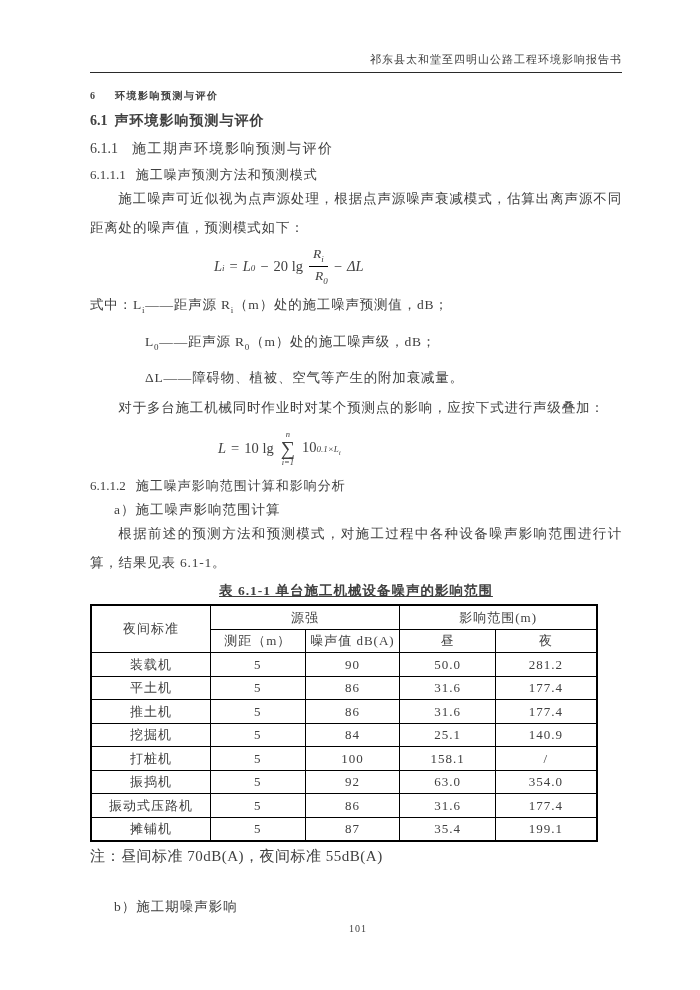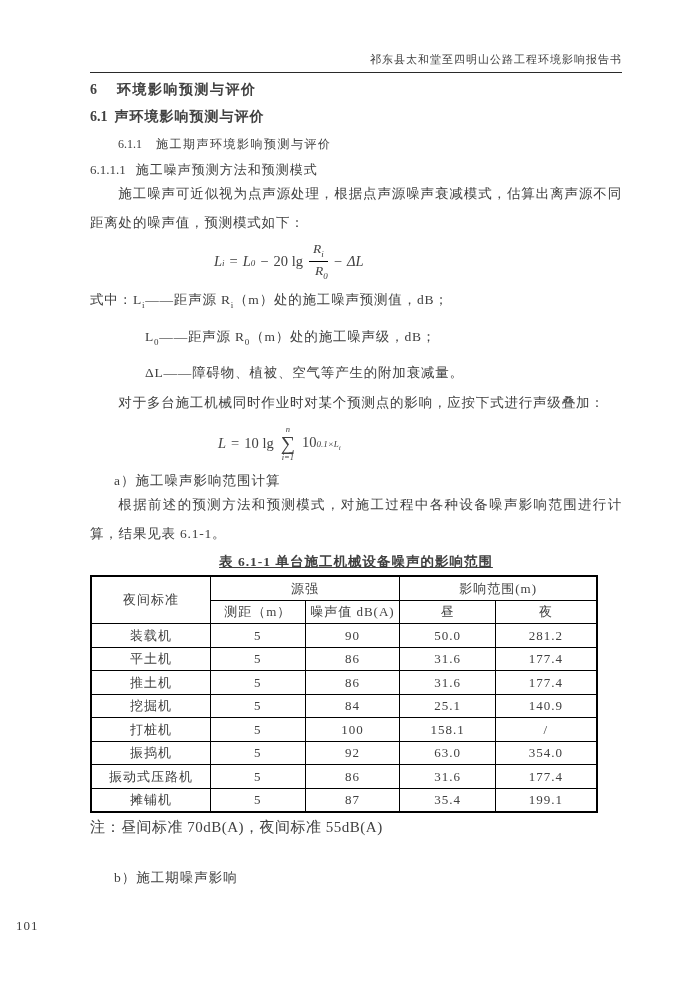--- a/index.html
+++ b/index.html
@@ -5,25 +5,25 @@
   html,body{margin:0;padding:0;background:#e8e8e8;}
   .page{
     width:700px;height:990px;background:#ffffff;margin:0 auto;position:relative;
     box-sizing:border-box;padding:52px 78px 0 90px;
     font-family:"Liberation Serif","DejaVu Serif",serif;color:#404040;
   }
   .doc-header{
     text-align:right;font-size:11px;letter-spacing:1px;
     padding-bottom:5px;border-bottom:1.5px solid #2a2a2a;
   }
-  .h1{margin-top:8px;font-size:14px;font-weight:bold;letter-spacing:1.5px;}
+  .h1{margin-top:16px;font-size:10px;font-weight:bold;letter-spacing:1.5px;}
   .h1 .num{margin-right:20px;letter-spacing:0;}
   .h2{margin-top:9px;font-size:14px;font-weight:bold;letter-spacing:1px;}
   .h2 .num{margin-right:7px;letter-spacing:0;}
-  .h3{margin-top:10px;font-size:12px;letter-spacing:1.5px;margin-left:28px;}
+  .h3{margin-top:10px;font-size:14px;letter-spacing:1.5px;}
   .h3 .num{margin-right:14px;letter-spacing:0;}
   .h4{margin-top:8px;font-size:13px;letter-spacing:1px;}
   .h4 .num{margin-right:10px;letter-spacing:0;}
   .para{
     font-size:13.5px;line-height:29px;letter-spacing:0.8px;
     text-align:justify;text-indent:2.1em;margin:0;
   }
   .formula{
     display:flex;align-items:center;gap:5px;
     margin:3px 0 2px 124px;font-size:14.5px;height:42px;
@@ -50,21 +50,21 @@
   table.noise{
     border-collapse:collapse;border:2px solid #000;
     width:508px;margin-top:4px;font-size:13px;text-align:center;
   }
   table.noise th, table.noise td{
     border:1px solid #000;font-weight:normal;height:22.5px;padding:0 2px;letter-spacing:1px;
   }
   .note{font-size:15px;letter-spacing:0.5px;margin-top:5px;}
   .sub-b{margin-top:32px;}
   .page-number{
-    position:absolute;left:16px;right:0;bottom:56px;text-align:left;font-size:13px;letter-spacing:1px;
+    position:absolute;left:16px;right:0;bottom:56px;text-align:center;font-size:10px;letter-spacing:1px;
   }
 </style>
 </head>
 <body>
 
 <div class="page">
 
   <div class="doc-header">祁东县太和堂至四明山公路工程环境影响报告书</div>
 
   <div class="h1">
@@ -121,20 +121,23 @@
       <span class="limit">n</span>
       <span class="sigma">∑</span>
       <span class="limit">i=1</span>
     </span>
     <span class="pow term">
         <span>10</span>
         <sup><span>0.1×L</span><sub>i</sub></sup>
       </span>
   </div>
 
+  <div class="h5">
+    <span class="num">6.1.1.2</span><span>施工噪声影响范围计算和影响分析</span>
+  </div>
 
   <div class="subhead">a）施工噪声影响范围计算</div>
 
   <p class="para">根据前述的预测方法和预测模式，对施工过程中各种设备噪声影响范围进行计算，结果见表 6.1-1。</p>
 
   <div class="caption">表 6.1-1 单台施工机械设备噪声的影响范围</div>
 
   <table class="noise">
     <colgroup>
         <col style="width:120px">

